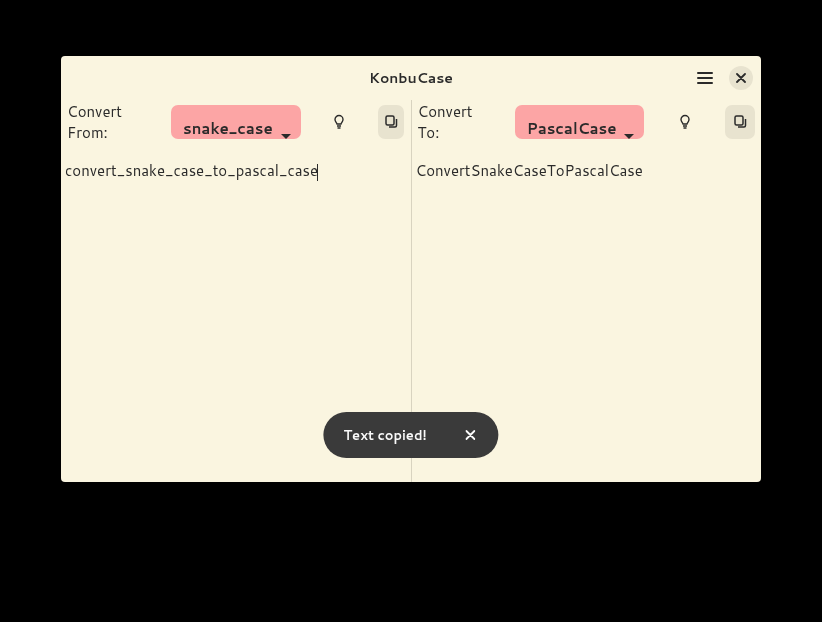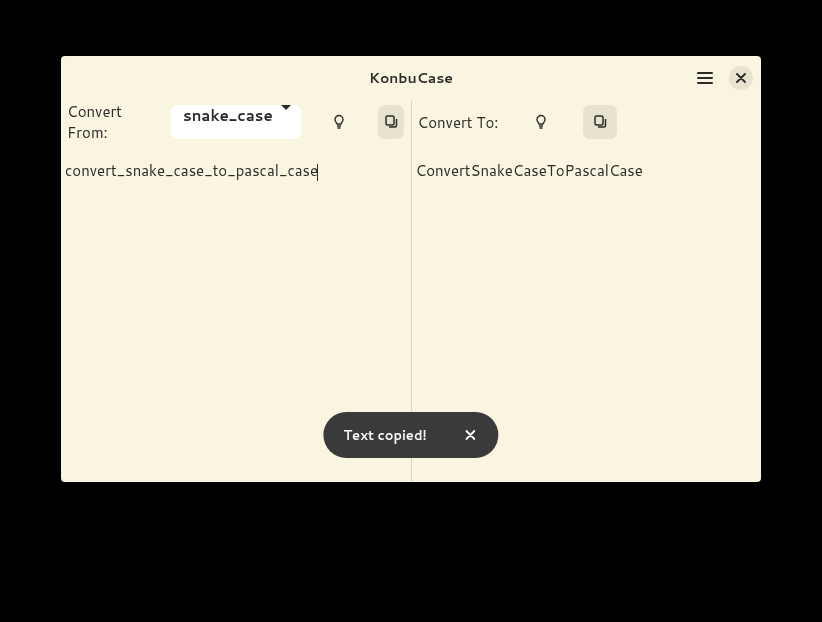--- a/index.html
+++ b/index.html
@@ -94,25 +94,25 @@
       align-items: center;
       gap: 25px;
       padding: 6px 6px 6px 6px;
       height: 44px;
     }
     .toolbar-label {
       font-size: 15px;
       color: #2a2a2a;
     }
     .dropdown {
-      background: #ffffff;
+      background: #fca5a5;
       border-radius: 7px;
       height: 34px;
       display: flex;
-      align-items: flex-start;
+      align-items: flex-end;
       padding: 0 10px 0 12px;
       gap: 8px;
       cursor: pointer;
     }
     .dropdown-value {
       font-weight: 700;
       font-size: 15px;
       color: #2a2a2a;
     }
     .chevron {
@@ -225,20 +225,24 @@
         </div>
       </div>
       <div class="content"><span>convert_snake_case_to_pascal_case</span><span class="caret"></span></div>
     </div>
 
     <div class="divider"></div>
 
     <div class="pane">
       <div class="toolbar">
         <span class="toolbar-label">Convert To:</span>
+        <div class="dropdown">
+          <span class="dropdown-value">PascalCase</span>
+          <span class="chevron"></span>
+        </div>
         <div class="icon-btn">
           <svg viewBox="0 0 16 16" fill="none" stroke="#2a2a2a" stroke-width="1.4">
               <path d="M8 1.5 A4 4 0 0 1 12 5.5 C12 7.5 10.5 8.5 10 10 H6 C5.5 8.5 4 7.5 4 5.5 A4 4 0 0 1 8 1.5 Z"></path>
               <line x1="6" y1="12" x2="10" y2="12"></line>
               <line x1="6.5" y1="14" x2="9.5" y2="14"></line>
             </svg>
         </div>
         <div class="icon-btn framed">
           <svg viewBox="0 0 16 16" fill="none" stroke="#2a2a2a" stroke-width="1.5">
               <rect x="3" y="2" width="8" height="9" rx="1.5"></rect>

